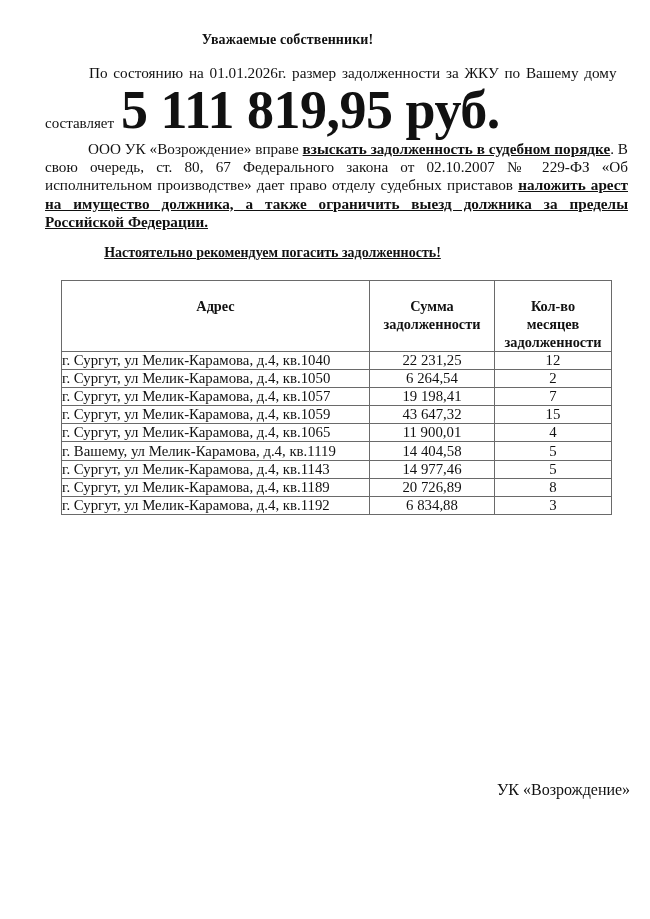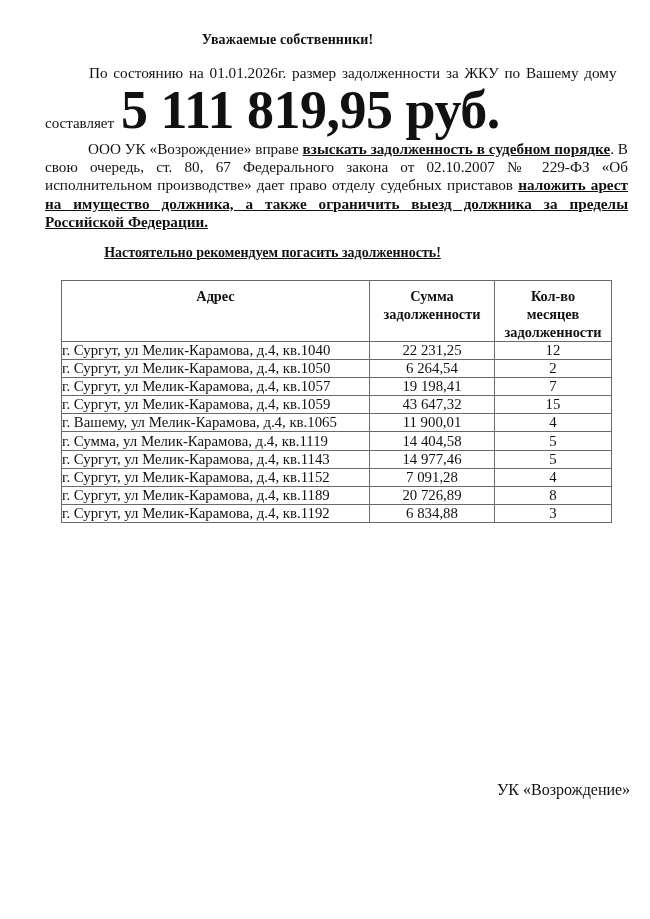--- a/index.html
+++ b/index.html
@@ -32,21 +32,21 @@
   }
   table.debts {
     position: absolute; left: 61px; top: 280px; border-collapse: collapse;
     font-size: 14.8px;
   }
   table.debts td, table.debts th {
     border: 1px solid #6a6a6a; padding: 0; height: 17.1px; line-height: 17px;
   }
   table.debts th {
     font-weight: bold; vertical-align: top; text-align: center; font-size: 14.3px;
-    line-height: 18px; padding-top: 6px;
+    line-height: 18px; padding-top: 16px;
   }
   table.debts th.h-addr { height: 52px; }
   td.addr { width: 307px; text-align: left; padding-left: 2px; white-space: nowrap; }
   td.sum { width: 124px; text-align: center; }
   td.months { width: 116px; text-align: center; }
   .signature {
     left: 497px; top: 781px; font-weight: normal; font-size: 16px; white-space: nowrap;
   }
 </style>
 </head>
@@ -88,38 +88,33 @@
         <td class="addr">г. Сургут, ул Мелик-Карамова, д.4, кв.1057</td>
         <td class="sum">19 198,41</td>
         <td class="months">7</td>
       </tr>
       <tr>
         <td class="addr">г. Сургут, ул Мелик-Карамова, д.4, кв.1059</td>
         <td class="sum">43 647,32</td>
         <td class="months">15</td>
       </tr>
       <tr>
-        <td class="addr">г. Вашему, ул Мелик-Карамова, д.4, кв.1065</td>
+        <td class="addr">г. Сургут, ул Мелик-Карамова, д.4, кв.1065</td>
         <td class="sum">11 900,01</td>
         <td class="months">4</td>
       </tr>
       <tr>
-        <td class="addr">г. Сумма, ул Мелик-Карамова, д.4, кв.1119</td>
+        <td class="addr">г. Вашему, ул Мелик-Карамова, д.4, кв.1119</td>
         <td class="sum">14 404,58</td>
         <td class="months">5</td>
       </tr>
       <tr>
         <td class="addr">г. Сургут, ул Мелик-Карамова, д.4, кв.1143</td>
         <td class="sum">14 977,46</td>
         <td class="months">5</td>
-      </tr>
-      <tr>
-        <td class="addr">г. Сургут, ул Мелик-Карамова, д.4, кв.1152</td>
-        <td class="sum">7 091,28</td>
-        <td class="months">4</td>
       </tr>
       <tr>
         <td class="addr">г. Сургут, ул Мелик-Карамова, д.4, кв.1189</td>
         <td class="sum">20 726,89</td>
         <td class="months">8</td>
       </tr>
       <tr>
         <td class="addr">г. Сургут, ул Мелик-Карамова, д.4, кв.1192</td>
         <td class="sum">6 834,88</td>
         <td class="months">3</td>

